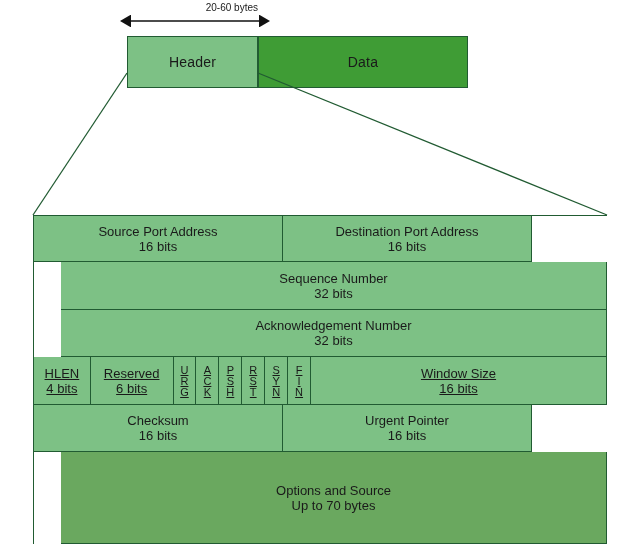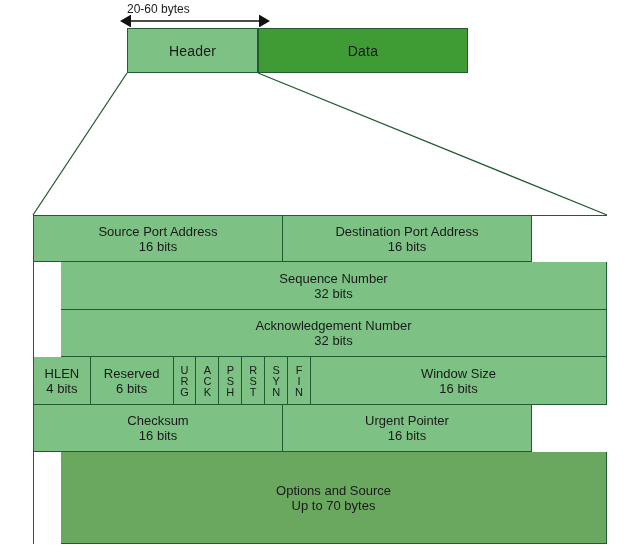--- a/index.html
+++ b/index.html
@@ -29,22 +29,22 @@
     left: 0; top: 0;
     width: 637px;
     height: 552px;
     pointer-events: none;
   }
 
   
   .segment-row {
     position: absolute;
     left: 127px;
-    top: 28px;
-    height: 45px;
+    top: 36px;
+    height: 52px;
     display: flex;
   }
   .seg-box {
     box-sizing: border-box;
     border: 1px solid #215b32;
     display: flex;
     align-items: center;
     justify-content: center;
     font-size: 14px;
     letter-spacing: .2px;
@@ -57,22 +57,22 @@
     width: 210px;
     background: #3f9c35;
   }
 
   
   .dim-label {
     position: absolute;
     left: 127px;
     top: 2px;
     width: 131px;
-    text-align: left;
-    font-size: 12px;
+    text-align: right;
+    font-size: 10px;
   }
 
   
   .hdr-table {
     position: absolute;
     left: 33px;
     top: 215px;
     width: 574px;
     box-sizing: border-box;
     border-left: 1px solid #215b32;
@@ -96,21 +96,21 @@
     font-size: 13px;
     line-height: 15px;
     overflow: hidden;
   }
   .cell .ttl { display: block; }
   .cell .sub { display: block; }
 
   .r-ports  { height: 46px; }
   .r-seq    { height: 48px; }
   .r-ack    { height: 47px; }
-  .r-flags  { height: 48px; }
+  .r-flags  { height: 48px; text-decoration: underline; }
   .r-cksum  { height: 47px; }
   .r-opts   { height: 92px; }
 
   .half { width: 249px; }
   .full { width: 574px; margin-left: 27px; }
 
   .c-hlen { width: 57px; }
   .c-resv { width: 83px; }
   .flagcell {
     width: 23px;

